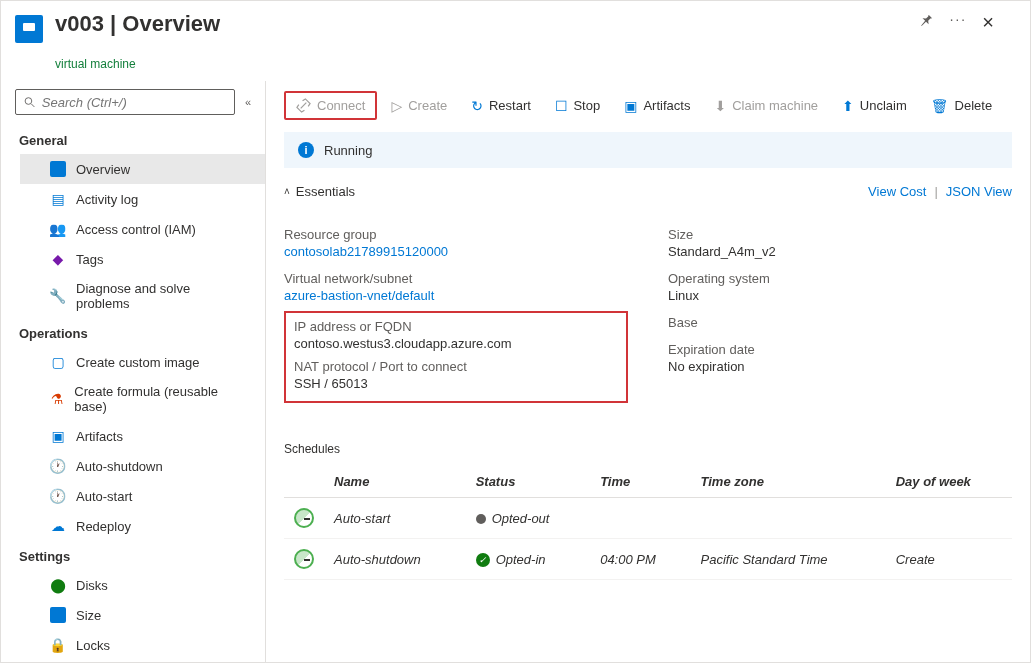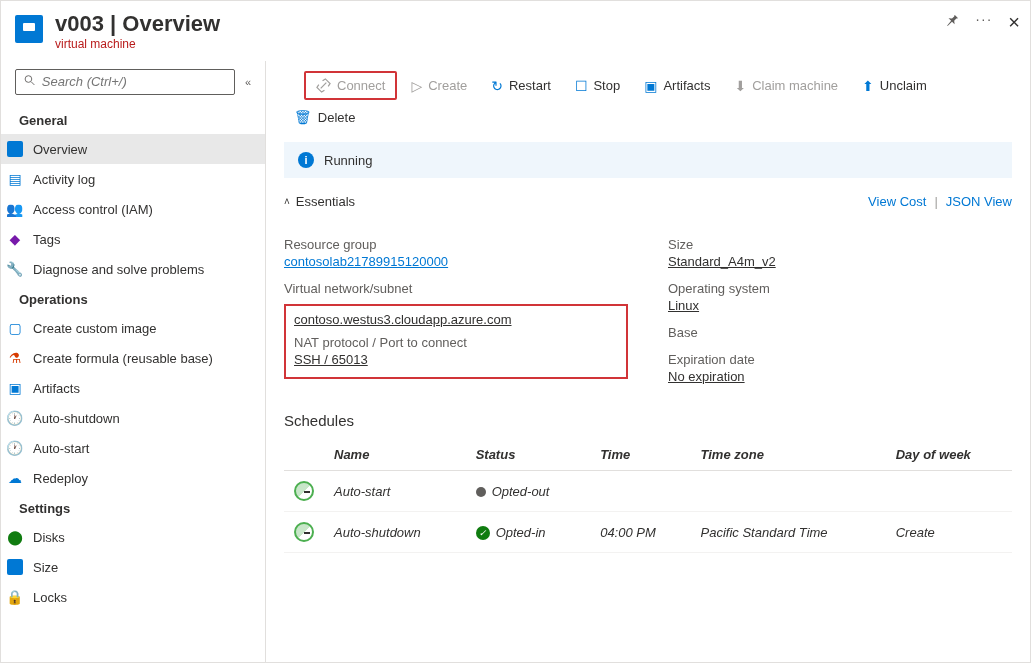--- a/index.html
+++ b/index.html
@@ -1,68 +1,68 @@
 <!DOCTYPE html>
 <html><head>
   <meta charset="utf-8">
   <style>
     * { box-sizing: border-box; margin: 0; padding: 0; }
     body { font-family: 'Segoe UI', Arial, sans-serif; font-size: 13px; color: #323130; background: #fff; width: 1031px; height: 663px; overflow: hidden; border: 1px solid #e1dfdd; }
     
-    .header { display: flex; align-items: flex-start; padding: 10px 10px 10px 14px; }
+    .header { display: flex; align-items: flex-start; padding: 10px 36px 10px 14px; }
     .header-icon { width: 28px; height: 28px; background: #0078d4; border-radius: 2px; margin-right: 12px; margin-top: 4px; position: relative; }
     .header-icon::after { content: ""; position: absolute; width: 12px; height: 8px; background: #fff; top: 8px; left: 8px; border-radius: 1px; }
     .header-title-wrap { flex: 1; }
     .header-title { font-size: 22px; font-weight: 600; color: #323130; line-height: 1.2; }
-    .header-subtitle { font-size: 12px; color: #b91c1c; margin-top: 0; }
+    .header-subtitle { font-size: 12px; color: #15803d; margin-top: 20px; }
     .header-actions { display: flex; align-items: center; gap: 16px; color: #605e5c; }
     .header-actions > span { cursor: pointer; font-size: 14px; }
     .close-x { font-size: 20px; font-weight: 300; cursor: pointer; }
     
     .layout { display: flex; height: calc(100% - 58px); }
     
     .sidebar { width: 265px; border-right: 1px solid #e1dfdd; padding: 8px 0; overflow-y: auto; }
     .search-row { display: flex; align-items: center; padding: 0 14px 10px 14px; gap: 10px; }
-    .search-box { flex: 1; display: flex; align-items: flex-start; border: 1px solid #605e5c; border-radius: 2px; padding: 4px 8px; height: 26px; }
+    .search-box { flex: 1; display: flex; align-items: center; border: 1px solid #605e5c; border-radius: 2px; padding: 4px 8px; height: 26px; }
     .search-box input { border: none; outline: none; font-size: 13px; width: 100%; font-style: italic; color: #605e5c; }
     .collapse-chev { font-size: 11px; color: #605e5c; cursor: pointer; }
     
     .nav-section-title { font-size: 13px; font-weight: 600; padding: 8px 18px 6px; color: #323130; }
-    .nav-item { display: flex; align-items: center; padding: 7px 6px; cursor: pointer; gap: 10px; font-size: 13px; }
+    .nav-item { display: flex; align-items: center; padding: 7px 30px; cursor: pointer; gap: 10px; font-size: 13px; margin-left: 19px; }
     .nav-item.active { background: #e8e8e8; }
     .nav-icon { width: 16px; height: 16px; display: inline-flex; align-items: center; justify-content: center; font-size: 14px; }
     
     .main { flex: 1; padding: 10px 18px 18px 18px; overflow-y: auto; position: relative; }
     
     .toolbar { display: flex; align-items: center; gap: 4px; flex-wrap: wrap; margin-bottom: 12px; }
     .tb-btn { display: inline-flex; align-items: center; gap: 6px; padding: 5px 10px; cursor: pointer; color: #323130; font-size: 13px; }
     .tb-btn.disabled { color: #a19f9d; cursor: default; }
-    .tb-btn.hl { border: 2px solid #d13438; border-radius: 2px; margin-left: 20px; }
+    .tb-btn.hl { border: 2px solid #d13438; border-radius: 2px; }
     .tb-icon { font-size: 14px; display: inline-block; }
     
     .status-bar { background: #eff6fc; padding: 10px 14px; display: flex; align-items: center; gap: 10px; font-size: 13px; margin-bottom: 10px; }
     .info-circle { width: 16px; height: 16px; border-radius: 50%; background: #0078d4; color: #fff; display: inline-flex; align-items: center; justify-content: center; font-size: 11px; font-weight: bold; }
     
     .essentials-header { display: flex; align-items: center; justify-content: space-between; padding: 6px 0; font-size: 13px; }
     .essentials-toggle { display: flex; align-items: center; gap: 6px; cursor: pointer; font-weight: 400; }
     .essentials-links { display: flex; gap: 8px; align-items: flex-end; }
     .essentials-links a { color: #0078d4; text-decoration: none; font-size: 13px; }
     .essentials-links .sep { color: #a19f9d; }
     
     .essentials-grid { display: flex; gap: 40px; margin-top: 22px; }
     .ess-col { flex: 1; }
     .ess-row { margin-bottom: 12px; }
     .ess-label { font-size: 13px; color: #605e5c; margin-bottom: 2px; }
-    .ess-value { font-size: 13px; color: #323130; text-decoration: underline; }
+    .ess-value { font-size: 13px; color: #323130; }
     .ess-value.link { color: #0078d4; cursor: pointer; }
     
     .red-box { border: 2px solid #d13438; padding: 6px 8px 2px 8px; margin-top: -4px; }
     .red-box .ess-row { margin-bottom: 8px; }
     
-    .sched-title { font-size: 15px; margin-top: 16px; margin-bottom: 10px; color: #323130; }
+    .sched-title { font-size: 12px; margin-top: 39px; margin-bottom: 10px; color: #323130; }
     .sched-table { width: 100%; border-collapse: collapse; font-style: italic; }
     .sched-table th { text-align: left; font-weight: 600; font-size: 13px; padding: 8px 10px; border-bottom: 1px solid #e1dfdd; color: #323130; }
     .sched-table td { padding: 10px 10px; border-bottom: 1px solid #f3f2f1; font-size: 13px; vertical-align: middle; }
     .clock-icon { width: 20px; height: 20px; border: 2px solid #4caf50; border-radius: 50%; display: inline-block; position: relative; vertical-align: middle; background: linear-gradient(135deg, #c8e6c9 50%, transparent 50%); }
     .clock-icon::after { content: ""; position: absolute; width: 6px; height: 2px; background: #323130; top: 8px; left: 8px; }
     .status-dot { width: 10px; height: 10px; border-radius: 50%; display: inline-block; margin-right: 6px; vertical-align: middle; }
     .status-dot.gray { background: #605e5c; }
     .status-check { width: 14px; height: 14px; border-radius: 50%; background: #107c10; display: inline-flex; align-items: center; justify-content: center; color: #fff; font-size: 9px; margin-right: 6px; vertical-align: middle; }
     
     svg { display: block; }
@@ -222,23 +222,25 @@
     </div>
 
     <div class="essentials-grid">
       <div class="ess-col">
         <div class="ess-row">
           <div class="ess-label">Resource group</div>
           <div class="ess-value link">contosolab21789915120000</div>
         </div>
         <div class="ess-row">
           <div class="ess-label">Virtual network/subnet</div>
+          <div class="ess-value link">azure-bastion-vnet/default</div>
         </div>
         <div class="red-box">
           <div class="ess-row">
+            <div class="ess-label">IP address or FQDN</div>
             <div class="ess-value">contoso.westus3.cloudapp.azure.com</div>
           </div>
           <div class="ess-row">
             <div class="ess-label">NAT protocol / Port to connect</div>
             <div class="ess-value">SSH / 65013</div>
           </div>
         </div>
       </div>
       <div class="ess-col">
         <div class="ess-row">

